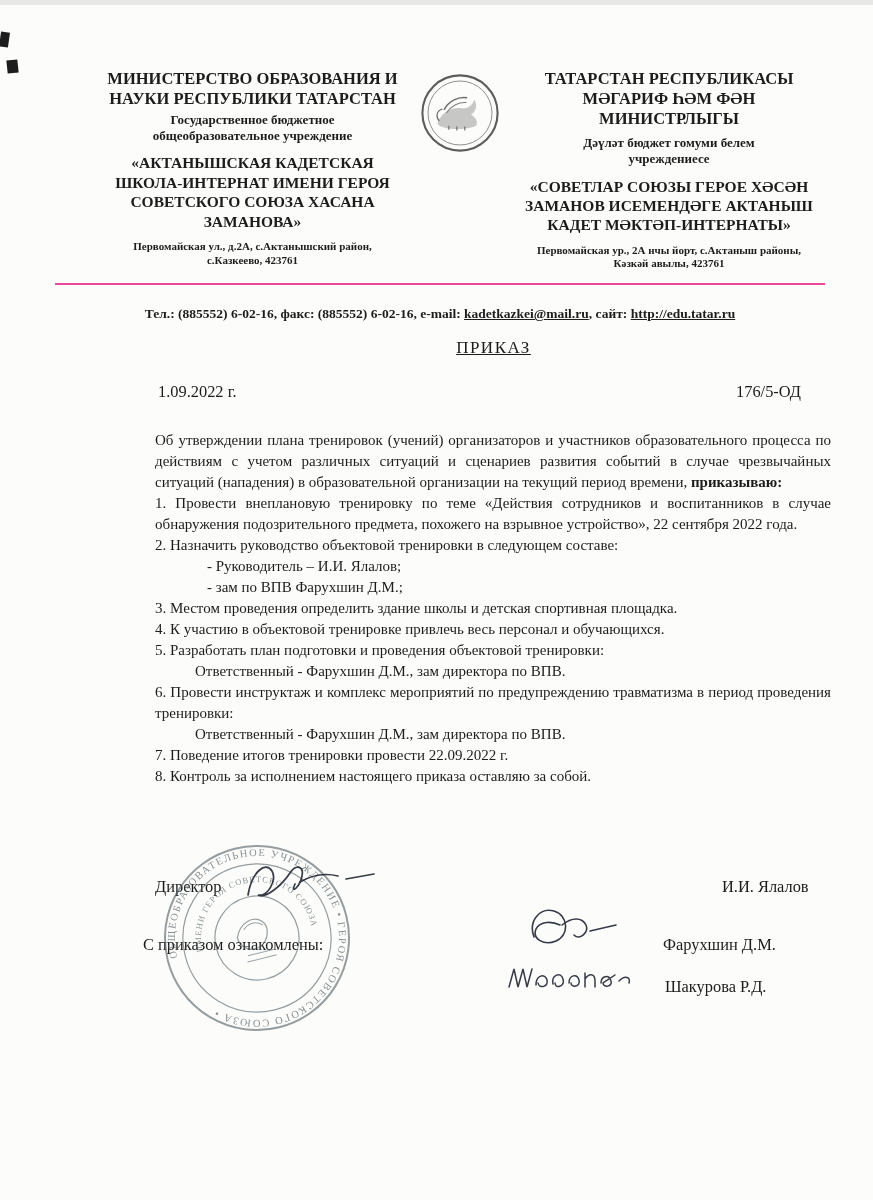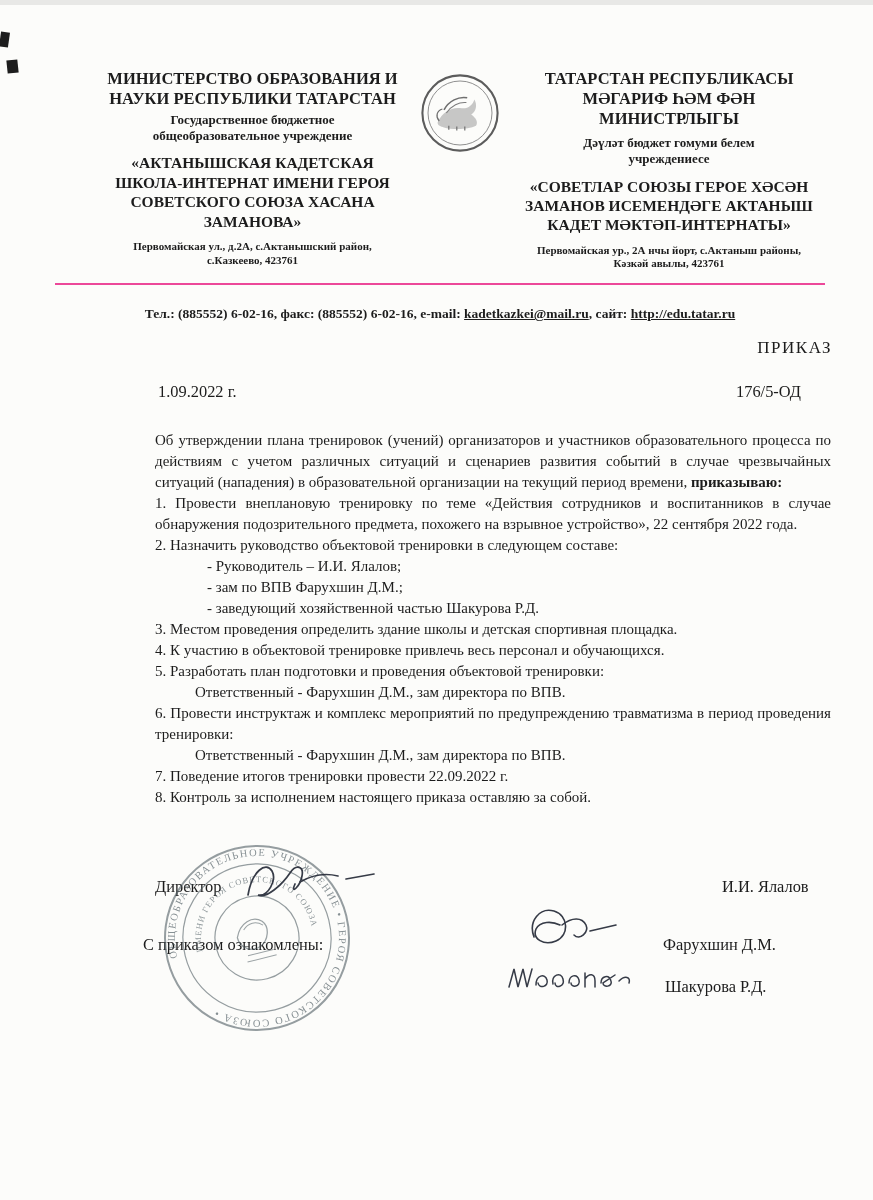--- a/index.html
+++ b/index.html
@@ -35,23 +35,24 @@
     padding-top:21px;
     text-align:center;
     font-size:13.5px;
     font-weight:bold;
     white-space:nowrap;
   }
   .u{text-decoration:underline;}
   
   .doc-title{
     margin:16px 41px 0 155px;
-    text-align:right;
+    text-align:center;
     font-size:17px;
     letter-spacing:1.5px;
+    text-decoration:underline;
   }
   .date-row{
     display:flex;
     justify-content:space-between;
     margin:24px 72px 0 158px;
     font-size:16.4px;
   }
   
   .body{
     margin:28px 42px 0 155px;
@@ -124,21 +125,20 @@
     <span>1.09.2022 г.</span>
     <span>176/5-ОД</span>
   </div>
 
   <div class="body">
     <p class="para justify"><span>Об утверждении плана тренировок (учений) организаторов и участников образовательного процесса по действиям с учетом различных ситуаций и сценариев развития событий в случае чрезвычайных ситуаций (нападения) в образовательной организации на текущий период времени, </span><span class="bold">приказываю:</span></p>
     <p class="para justify">1. Провести внеплановую тренировку по теме «Действия сотрудников и воспитанников в случае обнаружения подозрительного предмета, похожего на взрывное устройство», 22 сентября 2022 года.</p>
     <p class="para">2. Назначить руководство объектовой тренировки в следующем составе:</p>
     <p class="para ind1">- Руководитель –  И.И. Ялалов;</p>
     <p class="para ind1">- зам по ВПВ Фарухшин Д.М.;</p>
-    <p class="para ind1">- заведующий хозяйственной частью  Шакурова Р.Д.</p>
     <p class="para">3. Местом проведения определить здание школы и детская спортивная площадка.</p>
     <p class="para">4. К участию в объектовой тренировке привлечь весь персонал и обучающихся.</p>
     <p class="para">5. Разработать план подготовки и проведения объектовой тренировки:</p>
     <p class="para ind2">Ответственный -   Фарухшин Д.М., зам директора по ВПВ.</p>
     <p class="para justify">6. Провести инструктаж и комплекс мероприятий по предупреждению травматизма в период проведения тренировки:</p>
     <p class="para ind2">Ответственный - Фарухшин Д.М., зам директора по ВПВ.</p>
     <p class="para">7. Поведение итогов тренировки провести 22.09.2022 г.</p>
     <p class="para">8. Контроль за исполнением настоящего приказа оставляю за собой.</p>
   </div>
 

